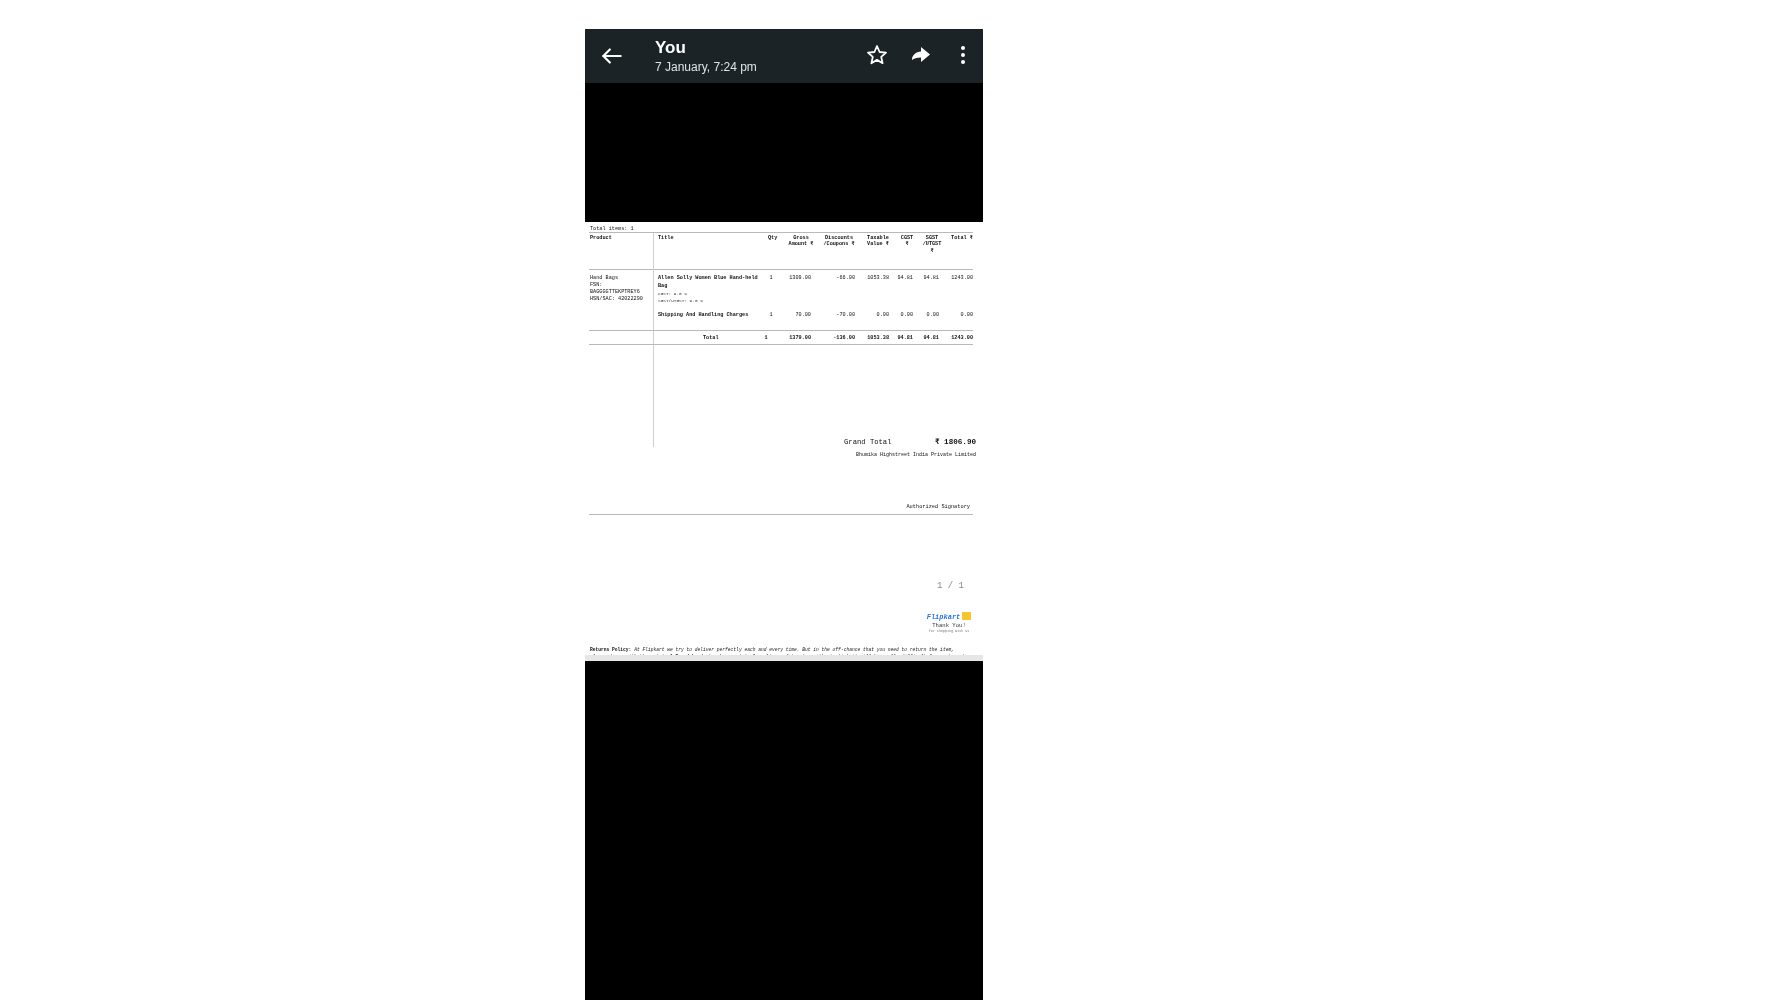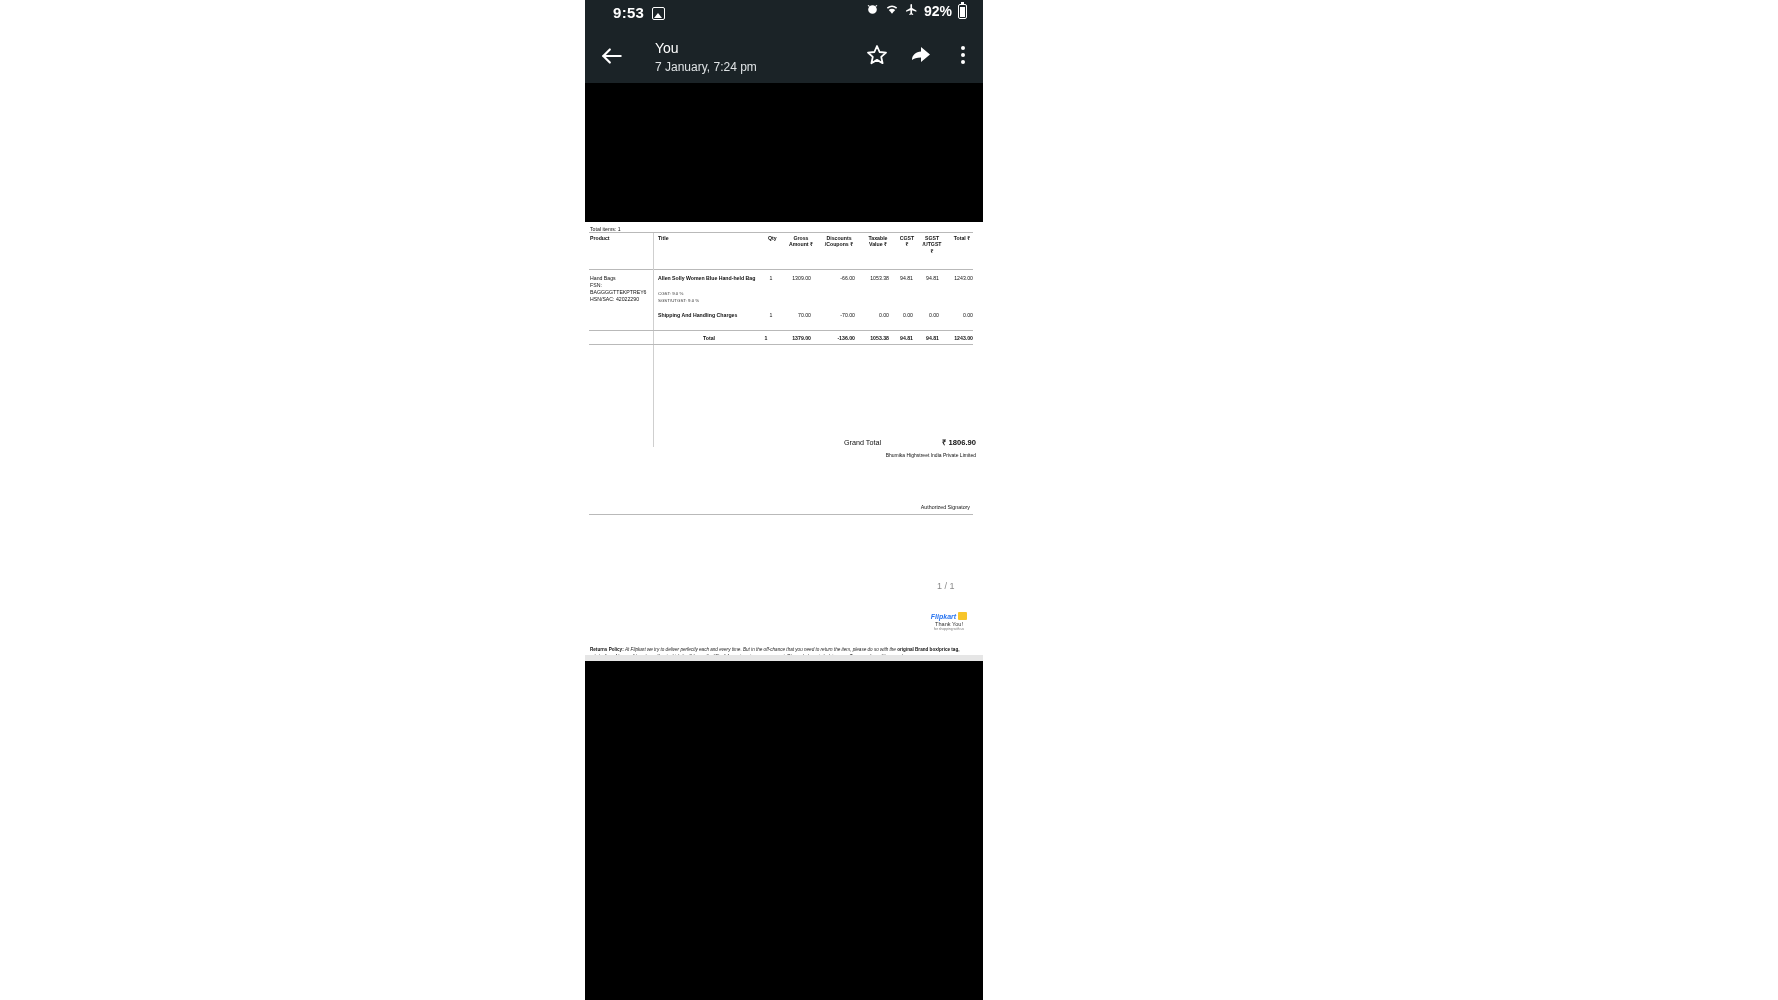--- a/index.html
+++ b/index.html
@@ -105,22 +105,22 @@
     position: absolute;
     left: 14px; top: 14px;
     width: 26px; height: 26px;
     cursor: pointer;
   }
   .title-wrap {
     position: absolute;
     left: 70px; top: 8px;
   }
   .title-main {
-    font-size: 14px;
-    font-weight: normal;
+    font-size: 17px;
+    font-weight: bold;
     line-height: 22px;
   }
   .title-sub {
     font-size: 12px;
     color: #dfe3e5;
     line-height: 17px;
   }
   .appbar-actions {
     position: absolute;
     right: 10px; top: 14px;
@@ -139,20 +139,21 @@
     width: 4px; height: 4px; border-radius: 50%;
     background: #ffffff; display: block;
   }
   
   .viewer {
     position: absolute;
     left: 0; top: 83px;
     width: 398px;
     height: 680px;
     background: #ffffff;
+    font-family: Liberation Mono, monospace;
   }
   .black-top {
     position: absolute;
     left: 0; top: 0;
     width: 398px;
     height: 139px;
     background: #000000;
   }
   .black-bottom {
     position: absolute;
@@ -334,43 +335,20 @@
     font-size: 9px;
     color: #8a8a8a;
   }
 </style>
 </head>
 <body>
 
 <div id="page">
   <div class="phone">
 
-    <div class="statusbar">
-      <div class="sb-time">9:53</div>
-      <div class="sb-photo-icon"></div>
-      <div class="sb-right">
-        <span class="sb-icon">
-          <svg width="13" height="13" viewBox="0 0 24 24" fill="#fff">
-              <path d="M12 4a8 8 0 100 16 8 8 0 000-16zm1 4h-2v5l4 2 .8-1.6L13 11.8V8zM4.5 3.5L3 5l2.5 2.1L7 5.6 4.5 3.5zm15 0L17 5.6l1.5 1.5L21 5l-1.5-1.5z"></path>
-            </svg>
-        </span>
-        <span class="sb-icon">
-          <svg width="14" height="13" viewBox="0 0 24 24" fill="#fff">
-              <path d="M12 20l4-5.2a6.2 6.2 0 00-8 0L12 20zM2.5 8.3l1.8 2.3a12.4 12.4 0 0115.4 0l1.8-2.3a15.9 15.9 0 00-19 0zM6.1 12.9l1.8 2.3a6.8 6.8 0 018.2 0l1.8-2.3a10 10 0 00-11.8 0z"></path>
-            </svg>
-        </span>
-        <span class="sb-icon">
-          <svg width="13" height="13" viewBox="0 0 24 24" fill="#fff">
-              <path d="M21 16v-2l-8-5V3.5a1.5 1.5 0 00-3 0V9l-8 5v2l8-2.5V19l-2 1.5V22l3.5-1 3.5 1v-1.5L13 19v-5.5L21 16z"></path>
-            </svg>
-        </span>
-        <span>92%</span>
-        <span class="sb-batt"></span>
-      </div>
-    </div>
 
     <div class="appbar">
       <div class="back-btn">
         <svg width="26" height="26" viewBox="0 0 24 24" fill="none" stroke="#fff" stroke-width="2" stroke-linecap="round" stroke-linejoin="round">
             <path d="M20 12H4"></path>
             <path d="M10 6l-6 6 6 6"></path>
           </svg>
       </div>
       <div class="title-wrap">
         <div class="title-main">You</div>

